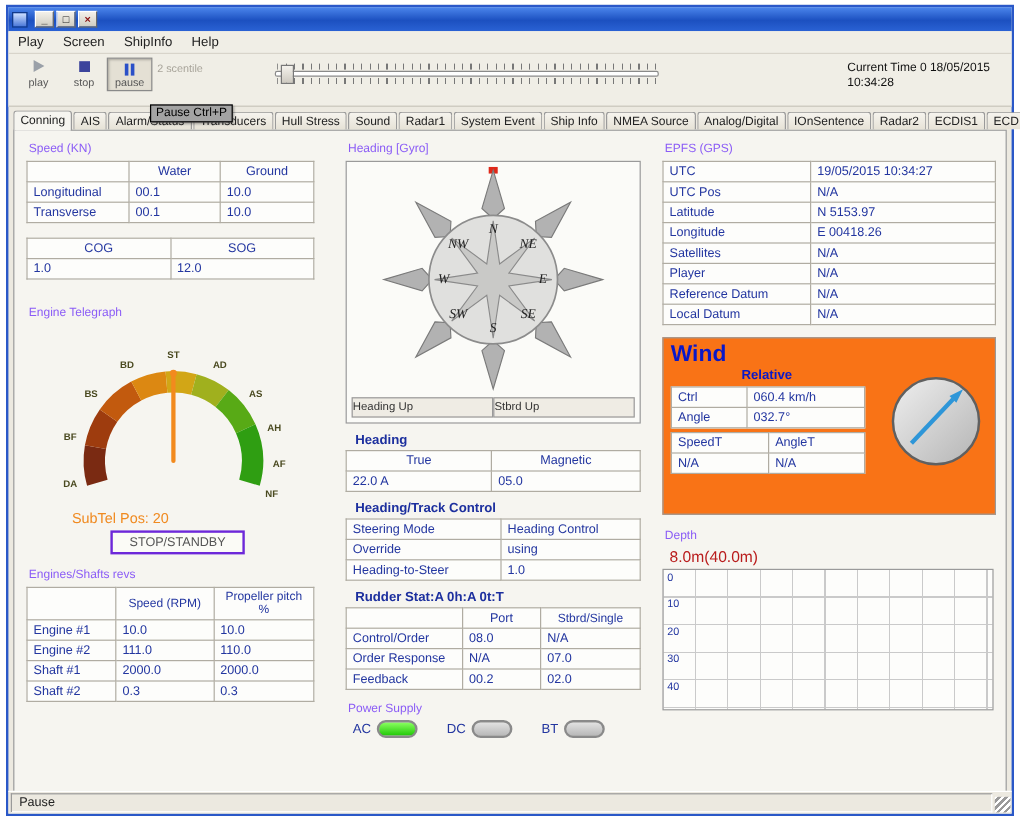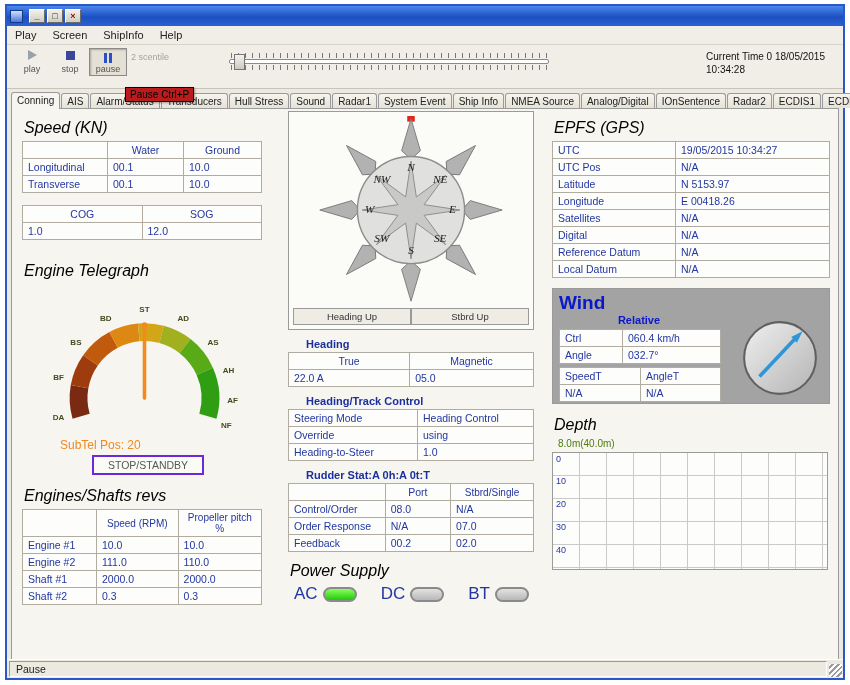--- a/index.html
+++ b/index.html
@@ -20,50 +20,50 @@
   .ic{display:block;height:14px;line-height:14px;}
   .i-play{display:inline-block;width:0;height:0;border-left:9px solid #9aa0a8;border-top:5px solid transparent;border-bottom:5px solid transparent;}
   .i-stop{display:inline-block;width:9px;height:9px;background:#3c449c;}
   .pbar{display:inline-block;width:3px;height:10px;background:#2a50c8;margin:0 1px;vertical-align:middle;}
   .textra{font-size:9px;color:#a8a49a;margin:4px 4px 0;max-width:40px;line-height:10px;}
   .slider{position:relative;width:320px;margin:4px 0 0 56px;}
   .ticks{height:5px;margin:1px 2px;background:repeating-linear-gradient(to right,#777 0 1px,transparent 1px 7px);}
   .track{height:3px;border:1px solid #8a8a8a;background:#fff;margin:1px 0;border-radius:2px;position:relative;}
   .thumb{position:absolute;left:4px;top:-6px;width:9px;height:14px;background:linear-gradient(#f4f2ec,#cdc9c0);border:1px solid #777;}
   .ctime{margin-left:auto;font-size:10px;color:#111;line-height:13px;padding:2px 12px 0 0;}
-  .tip{position:absolute;left:118px;top:81px;background:#b91c1c;border:1px solid #000;font-size:10px;padding:1px 4px;z-index:40;box-shadow:1px 1px 2px rgba(0,0,0,.35);white-space:nowrap;}
+  .tip{position:absolute;left:118px;top:81px;background:#a3a3a3;border:1px solid #000;font-size:10px;padding:1px 4px;z-index:40;box-shadow:1px 1px 2px rgba(0,0,0,.35);white-space:nowrap;}
   
   .tabbar{margin:0 4px;display:flex;align-items:flex-end;height:19px;position:relative;z-index:2;}
   .tab{font-size:10px;color:#222;padding:2px 5px 1px;background:linear-gradient(#f6f4ee,#e6e2d6);border:1px solid #9a9a9a;border-bottom:none;border-radius:3px 3px 0 0;margin-right:1px;white-space:nowrap;}
   .tab.sel{background:#f6f5f0;padding-bottom:3px;margin-bottom:-1px;}
   .content{margin:0 4px;border:1px solid #9a9a9a;background:#f6f5f0;height:552px;position:relative;}
   .colL{position:absolute;left:10px;top:2px;width:252px;}
   .colM{position:absolute;left:276px;top:2px;width:250px;}
   .colR{position:absolute;left:540px;top:2px;width:288px;}
-  .sec{font-size:16px;color:#000000;margin:8px 0 4px 2px;font-style:italic;}
-  .sub{font-weight:bold;font-size:11px;color:#1c2f9e;margin:8px 0 2px 18px;}
+  .sec{font-size:10px;color:#8b5cf6;margin:8px 0 4px 2px;}
+  .sub{font-weight:bold;font-size:11px;color:#1c2f9e;margin:8px 0 2px 8px;}
   .dt{border-collapse:collapse;background:#fdfdfb;}
   .dt td,.dt th{border:1px solid #b0aca2;font-size:10.5px;color:#2336a0;padding:2px 5px;font-weight:normal;text-align:left;background:#fdfdfb;}
   .dt th{text-align:center;}
   .c{text-align:center;}
   .gauge-wrap{width:250px;}
   .subtel{font-size:12px;color:#f08a20;margin:2px 0 2px 38px;}
   .stopbtn{display:block;margin:3px auto 0;padding:2px 14px;border:2px solid #6d28d9;background:#fbfbf6;font-size:10.5px;color:#555;}
   .cbox{width:246px;border:1px solid #9a9a9a;background:#fbfbf8;padding:4px;box-sizing:border-box;}
   .cbtn-row{display:flex;margin-top:4px;}
-  .cbtn{flex:1;border:1px solid #9a9a9a;background:#efece4;font-size:9.5px;text-align:center;padding:2px 0;color:#333;}
+  .cbtn{flex:1;border:1px solid #9a9a9a;background:#efece4;font-size:9.5px;padding:2px 0;color:#333;}
   .power-row{display:flex;align-items:center;gap:8px;margin:4px 0 0 6px;}
-  .pw{display:flex;align-items:center;gap:5px;margin-right:16px;font-size:17px;color:#2336a0;}
+  .pw{display:flex;align-items:center;gap:5px;margin-right:16px;font-size:11px;color:#2336a0;}
   .pill{width:34px;height:15px;border-radius:8px;border:2px solid #8a8a8a;box-sizing:border-box;}
   .pill.on{background:linear-gradient(#8aff60,#22c808);}
   .pill.off{background:linear-gradient(#e2e2e2,#b8b8b8);}
-  .windbox{border:1px solid #999;background:#a3a3a3;padding:4px 6px;margin-top:10px;position:relative;height:116px;box-sizing:border-box;width:278px;}
+  .windbox{border:1px solid #999;background:#f97316;padding:4px 6px;margin-top:10px;position:relative;height:148px;box-sizing:border-box;width:278px;}
   .wind-title{font-size:19px;font-weight:bold;color:#0a18c8;line-height:20px;}
   .wind-rel{font-size:11px;font-weight:bold;color:#0a18c8;width:160px;text-align:center;margin:1px 0 3px;}
-  .depth-val{font-size:10px;color:#4d7c0f;margin:2px 0 3px 6px;}
+  .depth-val{font-size:13px;color:#b91c1c;margin:2px 0 3px 6px;}
   .grid{width:276px;height:118px;border:1px solid #9a9a9a;background-color:#fdfdfb;position:relative;box-sizing:border-box;
         background-image:repeating-linear-gradient(to right,transparent 0 26px,#cacaca 26px 27px),repeating-linear-gradient(to bottom,transparent 0 22px,#cacaca 22px 23px);}
   .gtick{position:absolute;left:3px;font-size:9px;color:#2336a0;}
   .statusbar{position:absolute;bottom:0;left:0;right:0;height:18px;background:#ece9e0;border-top:1px solid #fff;display:flex;align-items:center;}
   .statusin{flex:1;margin:1px 16px 1px 2px;border:1px solid;border-color:#9a9a9a #fff #fff #9a9a9a;font-size:10.5px;color:#222;padding:0 6px;height:14px;line-height:14px;}
   .grip{position:absolute;right:1px;bottom:1px;width:13px;height:13px;background:repeating-linear-gradient(135deg,#fff 0 2px,#9a9a9a 2px 4px);}
 </style>
 </head>
 <body>
 
@@ -222,20 +222,21 @@
         <tr>
           <td>Shaft #2</td>
           <td>0.3</td>
           <td>0.3</td>
         </tr>
       </tbody>
         </table>
     </div>
 
     <div class="colM">
+      <div class="sec">Heading [Gyro]</div>
       <div class="cbox">
         <svg width="190" height="188" viewBox="0 0 200 200" style="display:block;margin:0 auto;">
           <rect x="96" y="0" width="8" height="6" fill="#e02818"></rect>
           <g fill="#b2b2b2" stroke="#7a7a7a" stroke-width="1">
             <polygon points="100,3 110,37 100,46 90,37"></polygon>
             <polygon points="100,3 110,37 100,46 90,37" transform="rotate(45 100 100)"></polygon>
             <polygon points="100,3 110,37 100,46 90,37" transform="rotate(90 100 100)"></polygon>
             <polygon points="100,3 110,37 100,46 90,37" transform="rotate(135 100 100)"></polygon>
             <polygon points="100,3 110,37 100,46 90,37" transform="rotate(180 100 100)"></polygon>
             <polygon points="100,3 110,37 100,46 90,37" transform="rotate(225 100 100)"></polygon>
@@ -354,21 +355,21 @@
             </tr>
         <tr>
               <td>Longitude</td>
               <td>E 00418.26</td>
             </tr>
         <tr>
               <td>Satellites</td>
               <td>N/A</td>
             </tr>
         <tr>
-              <td>Digital</td>
+              <td>Player</td>
               <td>N/A</td>
             </tr>
         <tr>
               <td>Reference Datum</td>
               <td>N/A</td>
             </tr>
         <tr>
               <td>Local Datum</td>
               <td>N/A</td>
             </tr>

